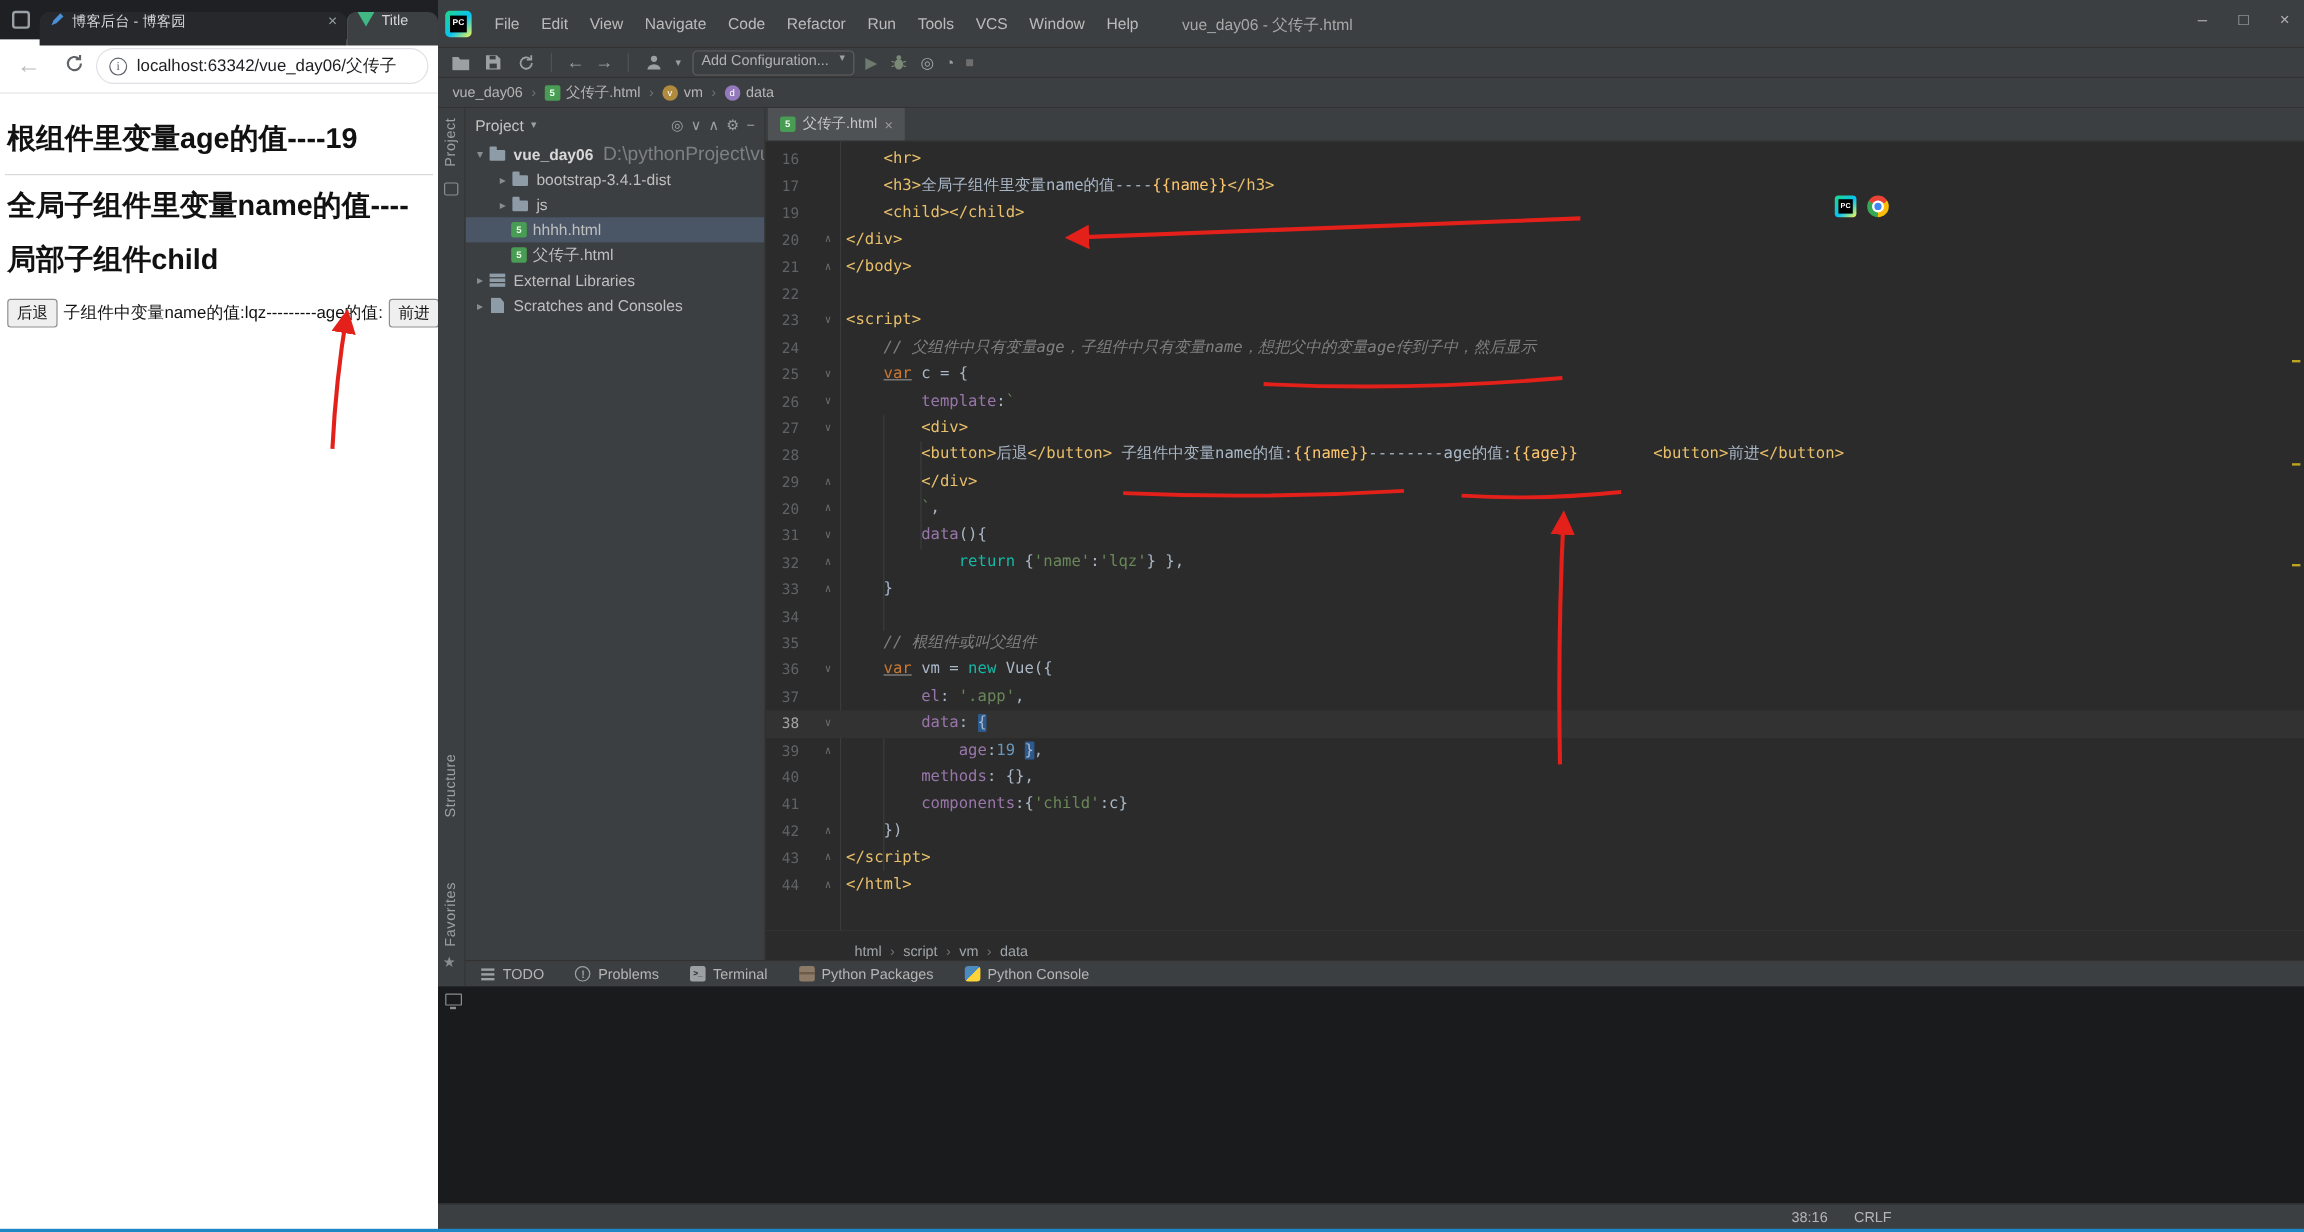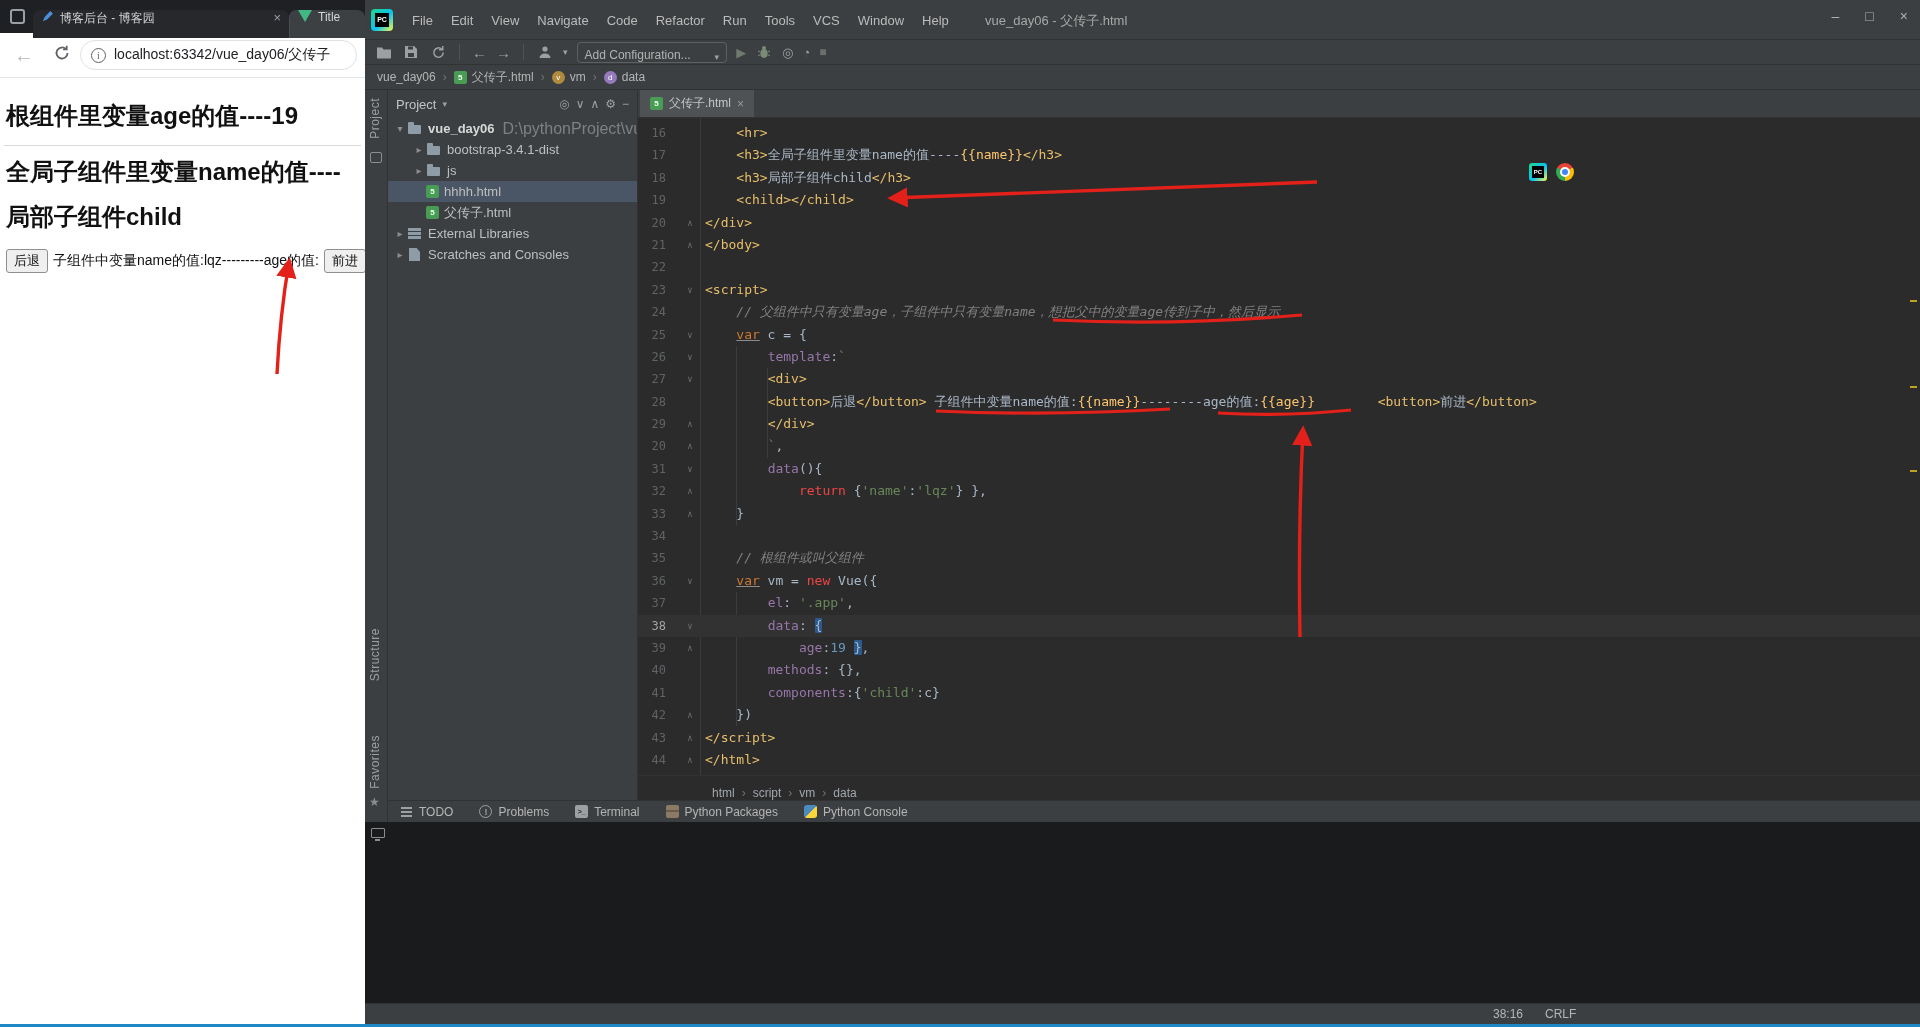--- a/index.html
+++ b/index.html
@@ -34,21 +34,21 @@
   .menubar{position:absolute;left:0;top:0;width:100%;height:40px;display:flex;align-items:center;border-bottom:1px solid #323232;padding-left:6px}
   .pc-logo{width:22px;height:22px;border-radius:4px;background:linear-gradient(135deg,#21d789,#07c3f2 55%,#fcf84a);position:relative;flex:none;margin-right:10px}
   .pc-logo::before{content:"PC";position:absolute;inset:4px;background:#000;color:#fff;font-size:7px;font-weight:bold;display:flex;align-items:center;justify-content:center}
   .menu-item{font-size:13px;color:#bbb;padding:4px 9px;cursor:default}
   .win-title{position:absolute;left:620px;top:12px;font-size:13px;color:#a8a8a8;white-space:nowrap}
   .win-controls{position:absolute;right:12px;top:8px;display:flex;gap:26px;font-size:14px;color:#b0b0b0}
   .toolbar{position:absolute;left:0;top:40px;width:100%;height:25px;display:flex;align-items:center;gap:9px;padding-left:10px;border-bottom:1px solid #323232}
   .tb-sep{width:1px;height:16px;background:#515151;margin:0 3px}
   .tb-ico{display:flex;align-items:center;justify-content:center;width:18px;height:18px}
   .tb-arrow{font-size:15px;color:#9da0a2}
-  .combo{height:21px;border:1px solid #5e6060;border-radius:4px;display:flex;align-items:flex-end;padding:0 7px;font-size:12px;color:#b2b2b2;gap:24px}
+  .combo{height:21px;border:1px solid #5e6060;border-radius:4px;display:flex;align-items:flex-start;padding:0 7px;font-size:12px;color:#b2b2b2;gap:9px}
   .caret{font-size:9px;color:#9da0a2}
   .run-tri{color:#6e7a6e;font-size:13px}
   .stop-sq{color:#6e6e6e;font-size:12px}
   .qcircle{font-size:13px;color:#9da0a2}
   .crumbs-top{position:absolute;left:0;top:65px;width:100%;height:25px;display:flex;align-items:center;padding-left:10px;font-size:12px;color:#b5b5b5;border-bottom:1px solid #323232}
   .crumb{display:flex;align-items:center;gap:5px;padding:0 2px}
   .crumb-sep{color:#6e7377;margin:0 5px;font-size:12px}
   .ci{width:13px;height:13px;border-radius:50%;color:#fff;font-size:8px;display:flex;align-items:center;justify-content:center;flex:none}
   .ci-v{background:#b08b3e}
   .ci-d{background:#9579bd}
@@ -87,21 +87,21 @@
   .ed-line{position:relative;height:22.4px;line-height:22.4px;font-family:"DejaVu Sans Mono",monospace;font-size:13px;white-space:pre}
   .ed-line.cur{background:#323232}
   .ed-num{position:absolute;left:0;width:28px;text-align:right;color:#606366;font-size:12px;font-family:"DejaVu Sans Mono",monospace}
   .ed-line.cur .ed-num{color:#a4a3a5}
   .ed-fold{position:absolute;left:44px;width:16px;text-align:center;color:#6a6d6f;font-size:9px}
   .ed-code{position:absolute;left:67px;top:0}
   .sg-txt{color:#a9b7c6}
   .sg-tag{color:#e8bf6a}
   .sg-mus{color:#ffc66d}
   .sg-com{color:#808080;font-style:italic}
-  .sg-kw{color:#ef4444}
+  .sg-kw{color:#14b8a6}
   .sg-kwu{color:#cc7832;text-decoration:underline;text-decoration-color:#8c8c8c}
   .sg-str{color:#6a8759}
   .sg-num{color:#6897bb}
   .sg-key{color:#9876aa}
   .sg-brc{color:#a9b7c6;background:#2d5a8e;border-radius:1px}
   .float-previews{position:absolute;left:891px;top:45px;display:flex;gap:9px;align-items:center}
   .pc-icon{width:18px;height:18px;border-radius:3px;background:linear-gradient(135deg,#21d789,#07c3f2 55%,#fcf84a);position:relative}
   .pc-icon::before{content:"PC";position:absolute;inset:3px;background:#000;color:#fff;font-size:6px;font-weight:bold;display:flex;align-items:center;justify-content:center}
   .chrome-icon{width:18px;height:18px;border-radius:50%;background:conic-gradient(from -60deg,#ea4335 0 120deg,#fbbc05 0 240deg,#34a853 0 360deg);position:relative}
   .chrome-icon::before{content:"";position:absolute;inset:4px;background:#fff;border-radius:50%}
@@ -323,21 +323,20 @@
   </div>
 
   <div class="editor">
     <span class="gutter-line"></span>
     <span class="iguide" style="left:98px;top:228px;height:180px"></span>
     <span class="iguide" style="left:129px;top:250px;height:90px"></span>
     <span class="iguide" style="left:98px;top:474px;height:134px"></span>
     <div id="editor-lines">
         <div class="ed-line"><span class="ed-num">16</span><span class="ed-fold"></span><span class="ed-code"><span class="sg-txt">    </span><span class="sg-tag">&lt;hr&gt;</span></span></div>
         <div class="ed-line"><span class="ed-num">17</span><span class="ed-fold"></span><span class="ed-code"><span class="sg-txt">    </span><span class="sg-tag">&lt;h3&gt;</span><span class="sg-txt">全局子组件里变量name的值----</span><span class="sg-mus">{{name}}</span><span class="sg-tag">&lt;/h3&gt;</span></span></div>
-        <div class="ed-line"><span class="ed-num">18</span><span class="ed-fold"></span><span class="ed-code"><span class="sg-txt">    </span><span class="sg-tag">&lt;h3&gt;</span><span class="sg-txt">局部子组件child</span><span class="sg-tag">&lt;/h3&gt;</span></span></div>
         <div class="ed-line"><span class="ed-num">19</span><span class="ed-fold"></span><span class="ed-code"><span class="sg-txt">    </span><span class="sg-tag">&lt;child&gt;&lt;/child&gt;</span></span></div>
         <div class="ed-line"><span class="ed-num">20</span><span class="ed-fold">∧</span><span class="ed-code"><span class="sg-tag">&lt;/div&gt;</span></span></div>
         <div class="ed-line"><span class="ed-num">21</span><span class="ed-fold">∧</span><span class="ed-code"><span class="sg-tag">&lt;/body&gt;</span></span></div>
         <div class="ed-line"><span class="ed-num">22</span><span class="ed-fold"></span><span class="ed-code"></span></div>
         <div class="ed-line"><span class="ed-num">23</span><span class="ed-fold">∨</span><span class="ed-code"><span class="sg-tag">&lt;script&gt;</span></span></div>
         <div class="ed-line"><span class="ed-num">24</span><span class="ed-fold"></span><span class="ed-code"><span class="sg-txt">    </span><span class="sg-com">// 父组件中只有变量age，子组件中只有变量name，想把父中的变量age传到子中，然后显示</span></span></div>
         <div class="ed-line"><span class="ed-num">25</span><span class="ed-fold">∨</span><span class="ed-code"><span class="sg-txt">    </span><span class="sg-kwu">var</span><span class="sg-txt"> c = {</span></span></div>
         <div class="ed-line"><span class="ed-num">26</span><span class="ed-fold">∨</span><span class="ed-code"><span class="sg-txt">        </span><span class="sg-key">template</span><span class="sg-txt">:</span><span class="sg-str">`</span></span></div>
         <div class="ed-line"><span class="ed-num">27</span><span class="ed-fold">∨</span><span class="ed-code"><span class="sg-txt">        </span><span class="sg-tag">&lt;div&gt;</span></span></div>
         <div class="ed-line"><span class="ed-num">28</span><span class="ed-fold"></span><span class="ed-code"><span class="sg-txt">        </span><span class="sg-tag">&lt;button&gt;</span><span class="sg-txt">后退</span><span class="sg-tag">&lt;/button&gt;</span><span class="sg-txt"> 子组件中变量name的值:</span><span class="sg-mus">{{name}}</span><span class="sg-txt">--------age的值:</span><span class="sg-mus">{{age}}</span><span class="sg-txt">        </span><span class="sg-tag">&lt;button&gt;</span><span class="sg-txt">前进</span><span class="sg-tag">&lt;/button&gt;</span></span></div>

